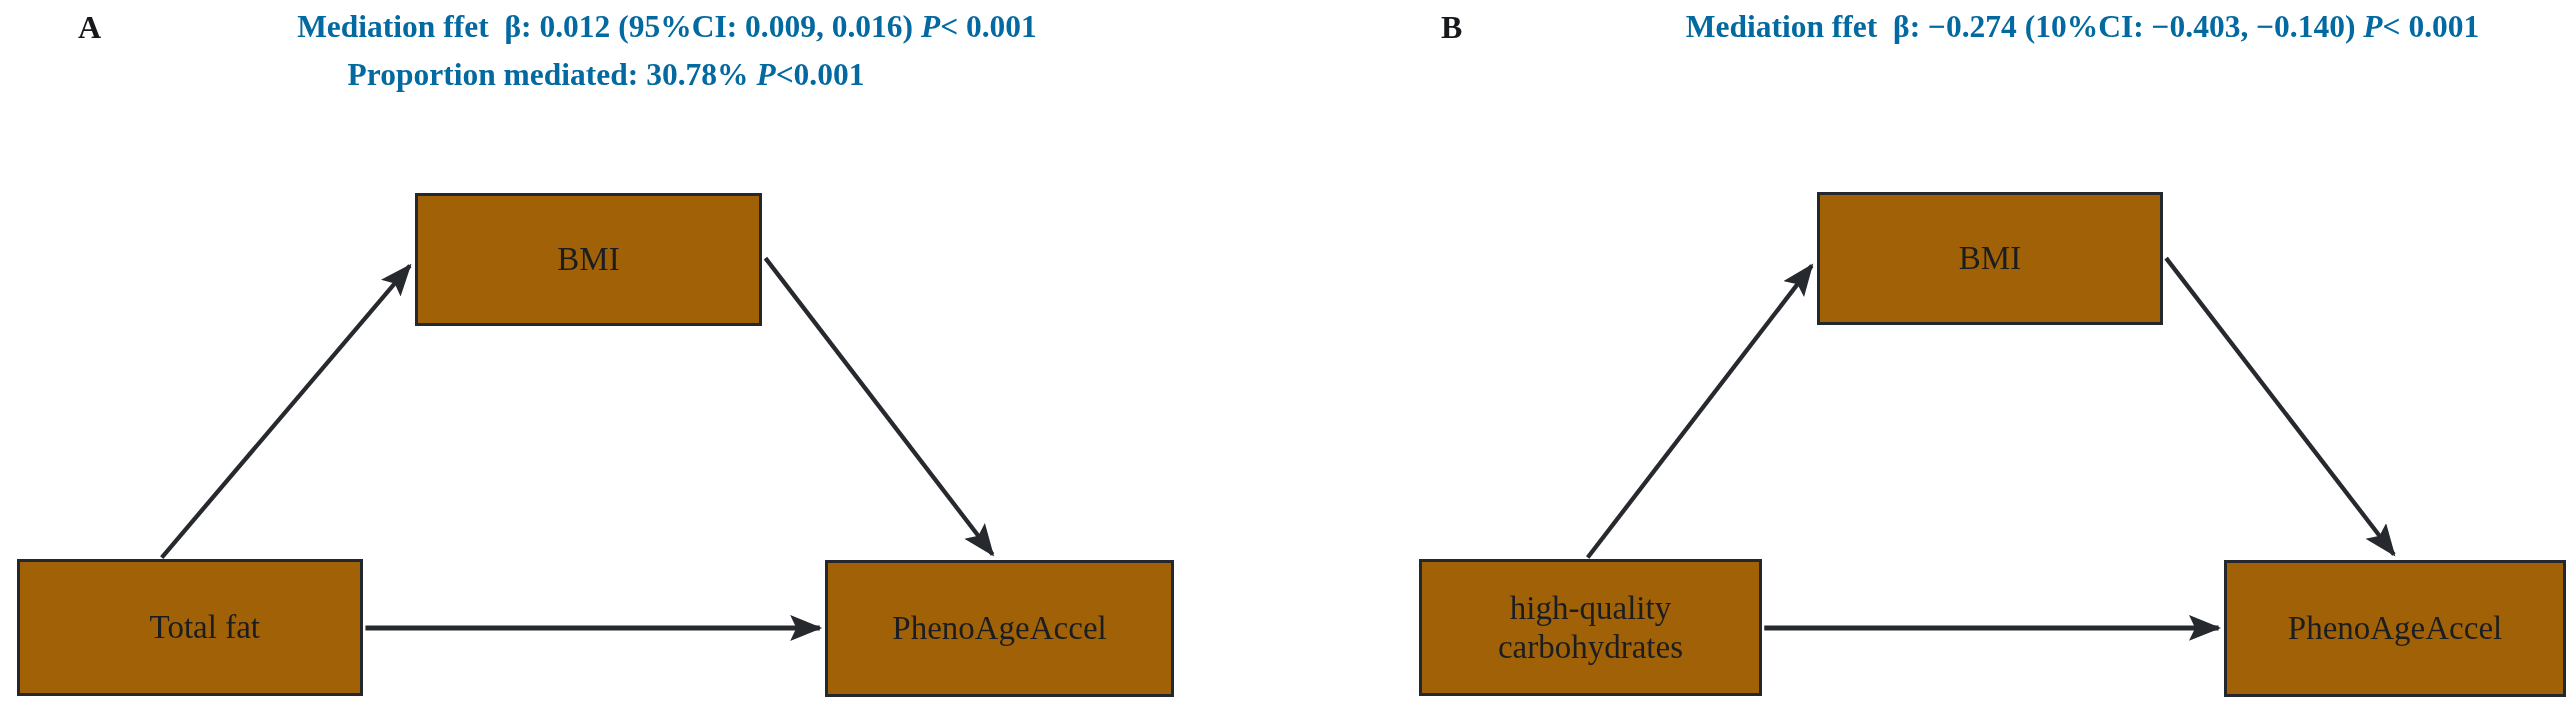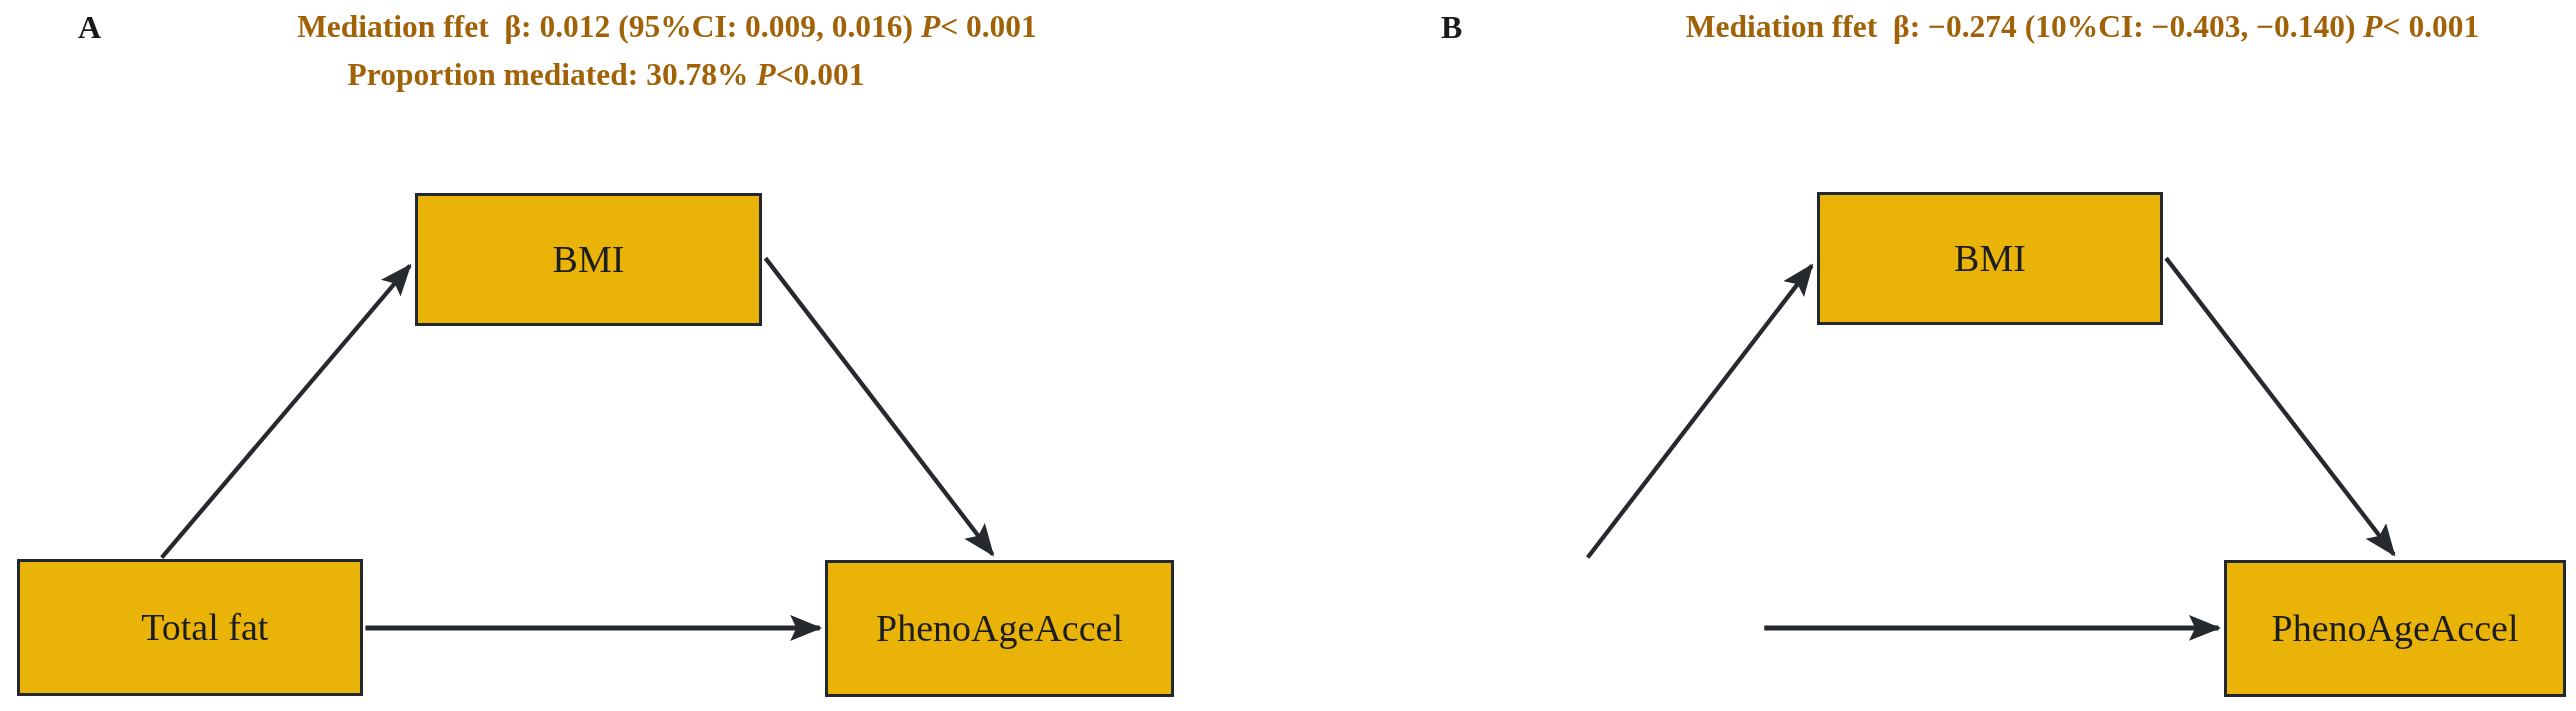--- a/index.html
+++ b/index.html
@@ -25,36 +25,36 @@
     font-weight: bold;
     color: #16181c;
     white-space: pre;
   }
   .hdr {
     position: absolute;
     text-align: center;
     font-size: 31.5px;
     font-weight: bold;
     line-height: 1.1;
-    color: #a16207;
+    color: #0369a1;
   }
   .hdr span, .hdr i { white-space: pre-wrap; }
   .hdr i { font-style: italic; }
   .hdr.line1 { top: 10px; }
   .hdr.line2 { top: 58px; }
   .node {
     position: absolute;
     box-sizing: border-box;
-    background: #eab308;
+    background: #a16207;
     border: 3.7px solid #23272e;
     display: flex;
     align-items: center;
     justify-content: center;
     text-align: center;
-    font-size: 38px;
+    font-size: 33px;
     line-height: 1.18;
     color: #1b1d21;
   }
   .node .node-label { display: block; padding: 0 8.6px; }
 </style>
 </head>
 <body>
 
 <div class="stage">
 
@@ -93,18 +93,21 @@
   </div>
 
   <div class="panel-label" style="left:1441px;">B</div>
   <div class="hdr line1" style="left:1603px; width:959px;">
     <span>Mediation ffet  β: −0.274 (10%CI: −0.403, −0.140) </span><i>P</i><span>&lt; 0.001</span>
   </div>
 
   <div class="node" style="left:1817px; top:192px; width:346px; height:133px;">
     <span class="node-label">BMI</span>
   </div>
+  <div class="node" style="left:1419px; top:559px; width:343px; height:137px;">
+    <span class="node-label">high-quality carbohydrates</span>
+  </div>
   <div class="node" style="left:2224px; top:560px; width:342px; height:137px;">
     <span class="node-label">PhenoAgeAccel</span>
   </div>
 
 </div>
 
 
 </body></html>

